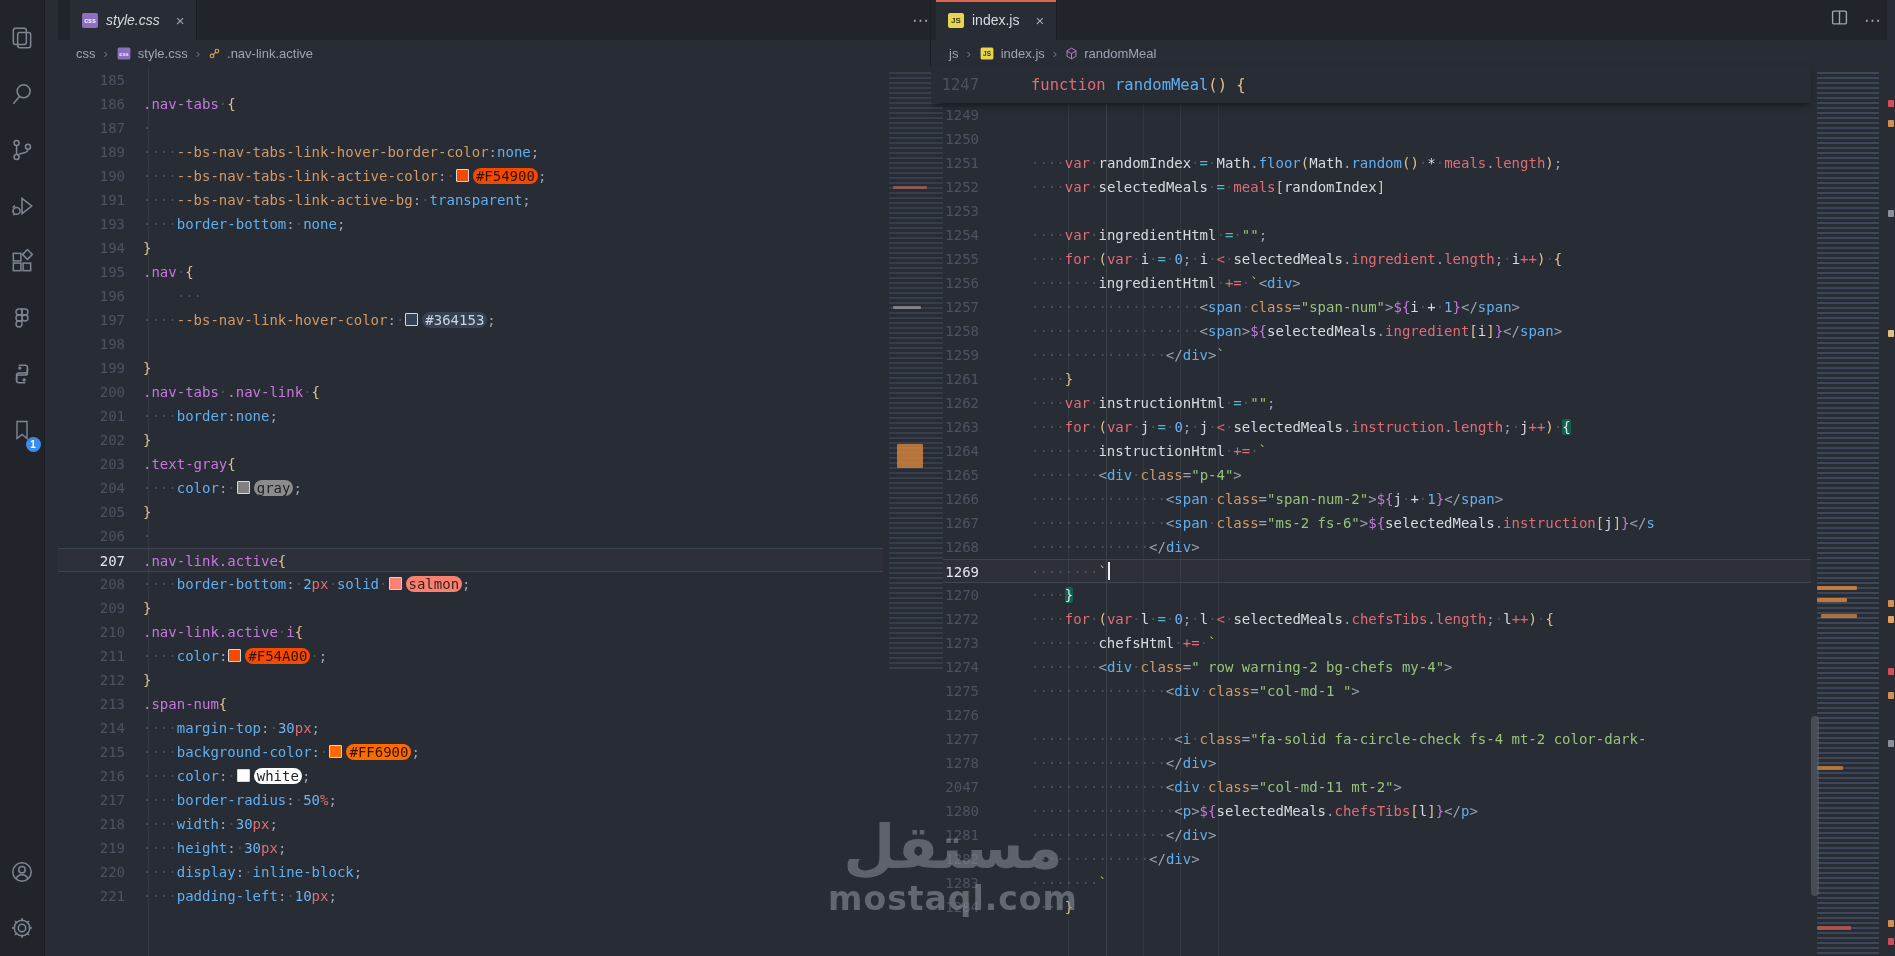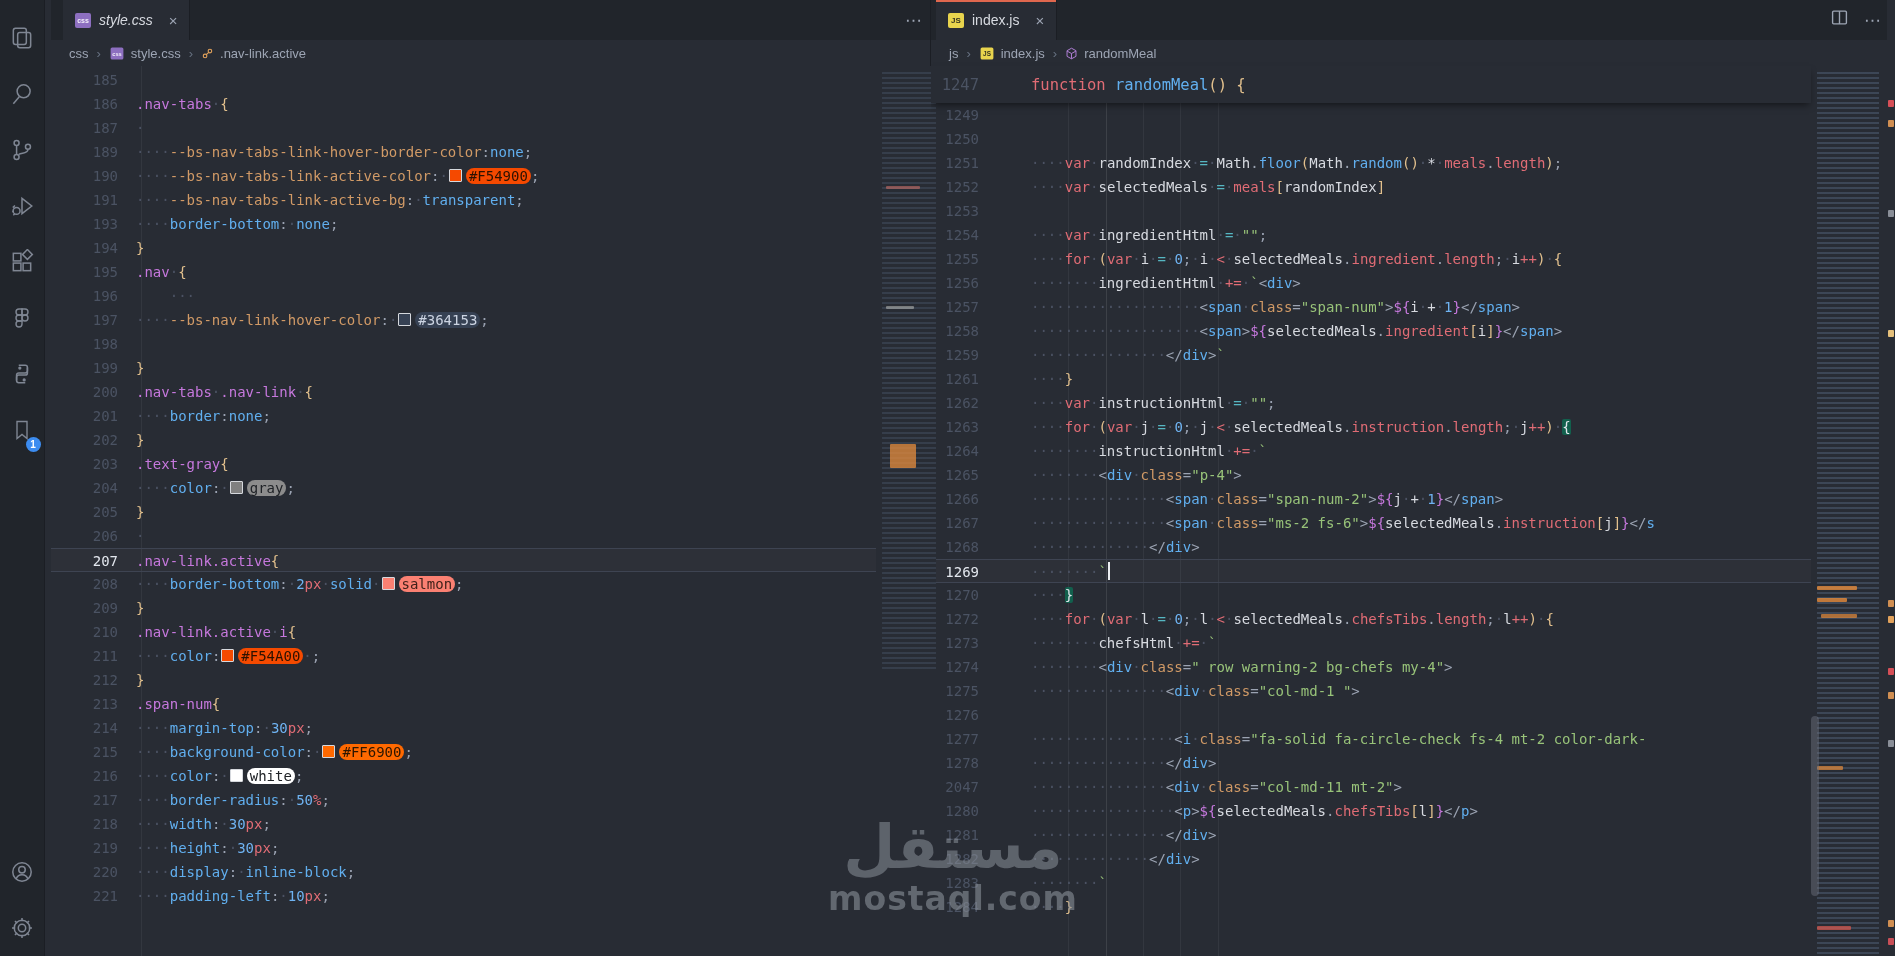--- a/index.html
+++ b/index.html
@@ -10,21 +10,21 @@
   .abar{position:absolute;left:0;top:0;width:45px;height:956px;background:#21252b;
     border-right:1px solid #1b1e24;display:flex;flex-direction:column;align-items:center;padding-top:10px;box-sizing:border-box;}
   .aicon{width:45px;height:56px;display:flex;align-items:center;justify-content:center;position:relative;color:#7f8693;}
   .aicon svg{stroke:currentColor;fill:none;stroke-width:1.4;}
   .abottom{margin-top:auto;}
   .badge{position:absolute;right:4px;bottom:6px;background:var(--badge,#3c8cf0);color:#fff;font-size:10px;font-weight:bold;
     min-width:15px;height:15px;border-radius:8px;display:flex;align-items:center;justify-content:center;}
 
   
   .group{position:absolute;top:0;height:956px;overflow:hidden;}
-  #gleft{left:51px;width:885px;}
+  #gleft{left:58px;width:885px;}
   #gright{left:930px;width:965px;border-left:1px solid #1b1e24;box-sizing:border-box;}
 
   .tabbar{position:absolute;top:0;left:0;right:0;height:40px;background:#21252b;display:flex;align-items:stretch;}
   .tab{display:flex;align-items:center;gap:8px;padding:0 12px;background:#282c34;color:#d7dae0;font-size:14px;
     position:relative;border-right:1px solid #1b1e24;}
   .tab.topline::before{content:"";position:absolute;top:0;left:0;right:0;height:2px;background:var(--accent,#e0674e);}
   .tab-label.italic{font-style:italic;}
   .tab-close{color:#9da5b4;font-size:15px;margin-left:8px;}
   .tab-actions{margin-left:auto;display:flex;align-items:center;gap:16px;padding:0 14px;color:#9da5b4;font-size:17px;}
   .tab-actions svg{stroke:#9da5b4;fill:none;stroke-width:1.3;}

